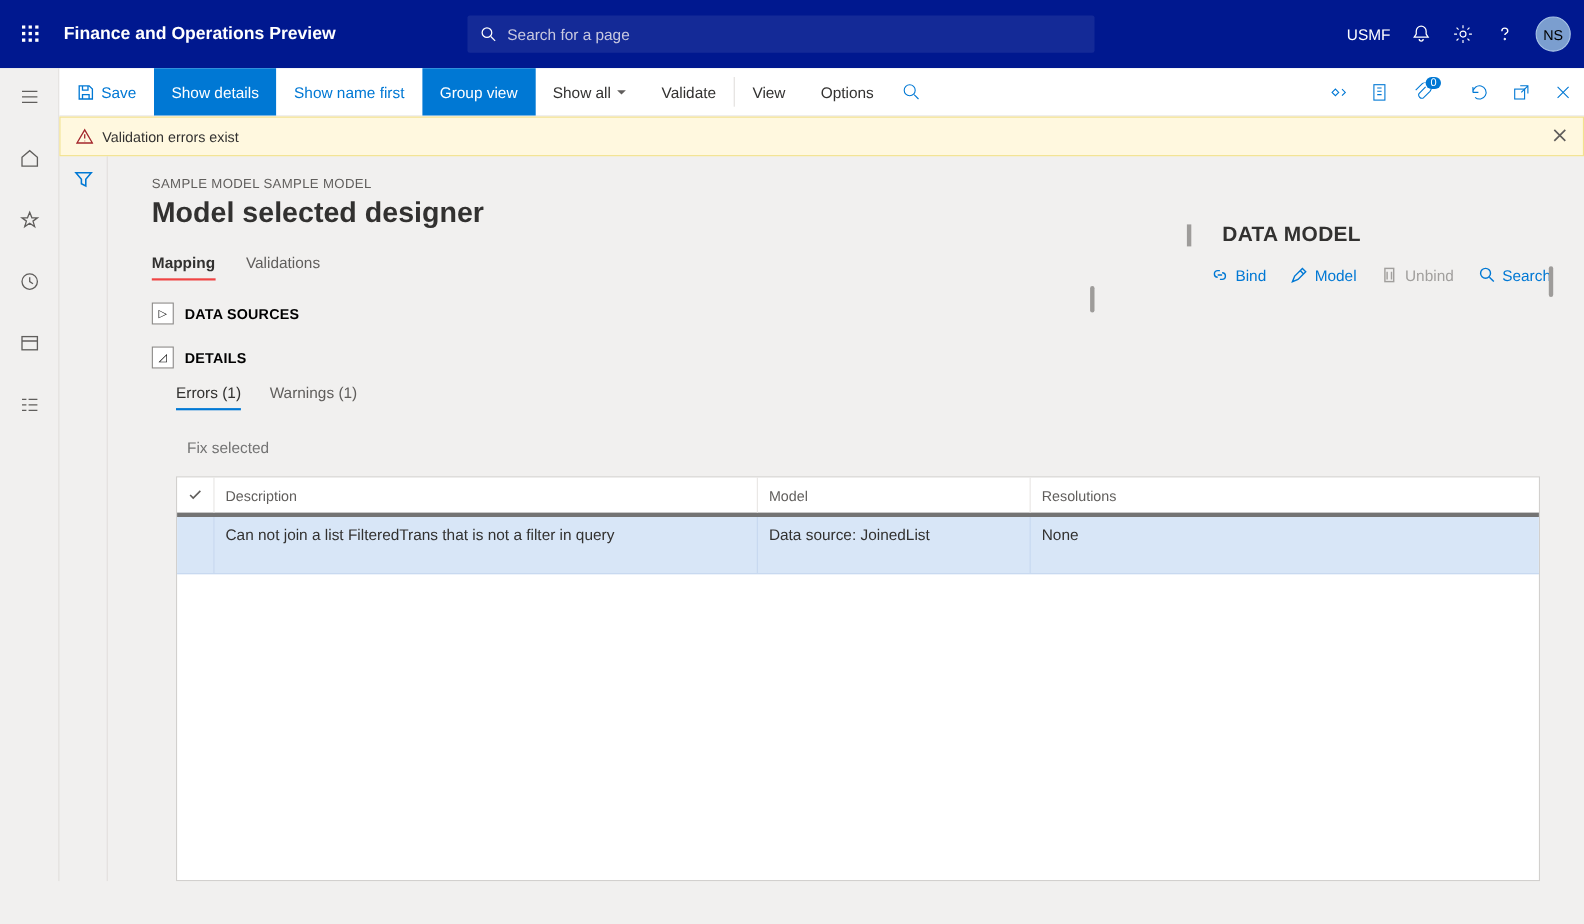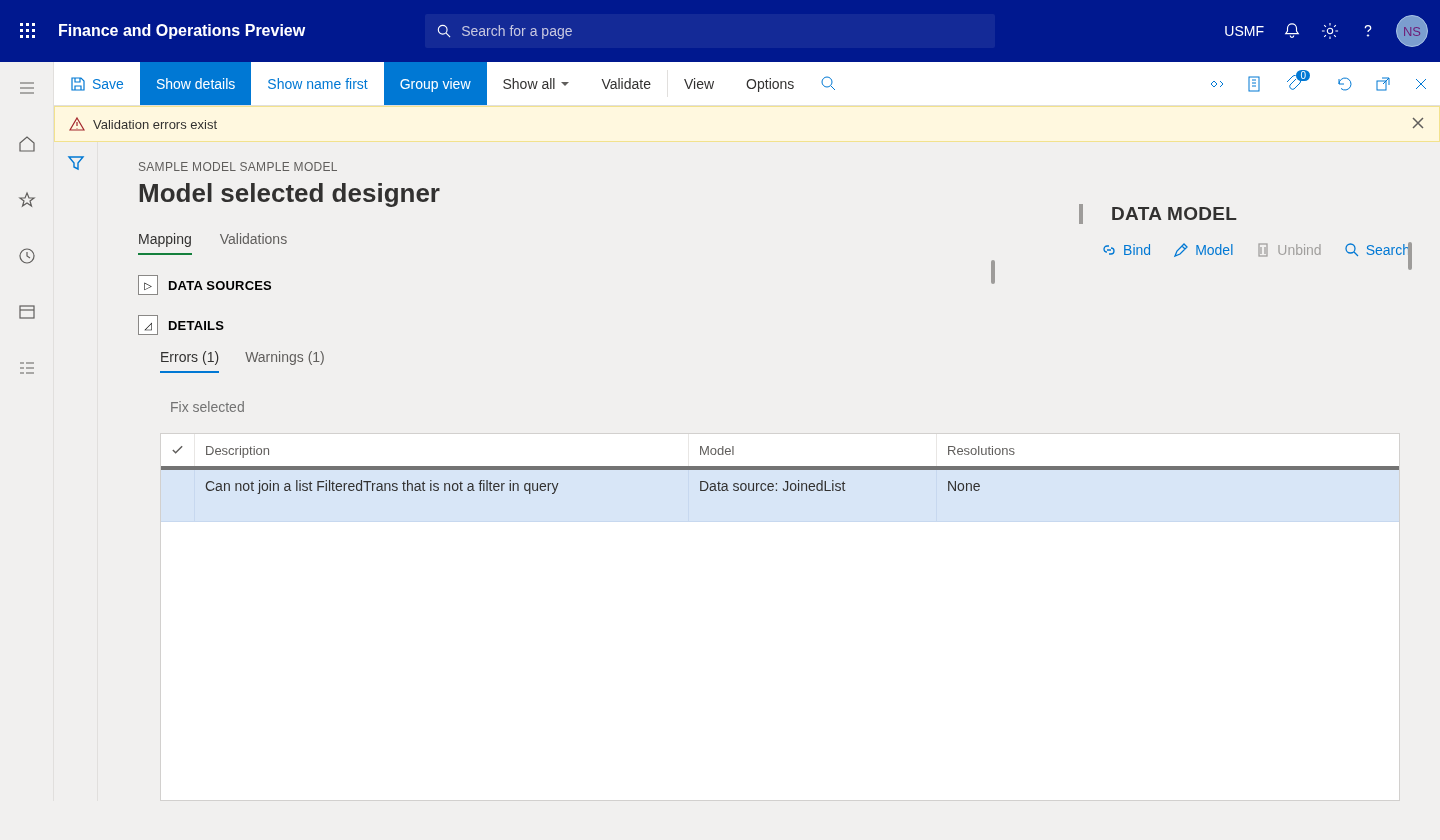--- a/index.html
+++ b/index.html
@@ -9,21 +9,21 @@
 .topbar { height: 62px; background: #00188f; color: #fff; display: flex; align-items: center; padding: 0 12px; }
 .waffle { width: 32px; height: 48px; display:flex; align-items:center; justify-content:center; }
 .waffle svg { fill: #fff; }
 .app-title { font-size: 16px; font-weight: 600; margin-left: 14px; }
 .searchbox { margin-left: 120px; width: 570px; height: 34px; background: rgba(255,255,255,.08); border-radius: 2px; display:flex; align-items:center; padding: 0 12px; color: #c8c8e0; font-size: 14px; }
 .searchbox svg { fill: #fff; margin-right: 10px; }
 .topbar-right { margin-left: auto; display:flex; align-items:center; gap: 18px; }
 .company { font-size: 14px; }
 .icon-btn { width: 20px; height: 20px; display:flex; align-items:center; justify-content:center; }
 .icon-btn svg { fill: #fff; stroke: #fff; }
-.avatar { width: 32px; height: 32px; border-radius: 50%; background: #7b9ecf; display:flex; align-items:center; justify-content:center; font-size: 13px; color:#701a75; font-weight:400; border:1px solid #a8c3e6; }
+.avatar { width: 32px; height: 32px; border-radius: 50%; background: #7b9ecf; display:flex; align-items:center; justify-content:center; font-size: 13px; color:#000000; font-weight:400; border:1px solid #a8c3e6; }
 
 
 .actionbar-wrap { display:flex; }
 .leftrail { width: 54px; background:#f1f0ef; border-right:1px solid #e1dfdd; display:flex; flex-direction:column; align-items:center; padding-top:10px; gap:24px; }
 .leftrail .rail-item { width:54px; height:32px; display:flex; align-items:center; justify-content:center; color:#605e5c; }
 .leftrail .rail-item svg { width:18px; height:18px; fill:none; stroke:#605e5c; stroke-width:1.2; }
 
 .main-col { flex:1; display:flex; flex-direction:column; }
 .actionbar { height: 44px; background:#fff; border-bottom:1px solid #e1dfdd; display:flex; align-items:stretch; }
 .ab-item { display:flex; align-items:center; padding:0 16px; font-size:14px; color:#323130; border:none; background:none; cursor:pointer; white-space:nowrap; }
@@ -49,21 +49,21 @@
 
 
 .page-body { flex:1; display:flex; }
 .filter-rail { width:44px; border-right:1px solid #e1dfdd; display:flex; justify-content:center; padding-top:12px; }
 .filter-rail svg { width:18px; height:18px; fill:none; stroke:#0078d4; stroke-width:1.4; }
 .content { flex:1; padding: 18px 40px 0 40px; position:relative; }
 .crumb { font-size:12px; color:#605e5c; letter-spacing:.3px; }
 .page-title { font-size:26px; font-weight:600; color:#323130; margin-top:4px; }
 .tabs { display:flex; gap:28px; margin-top:22px; }
 .tab { font-size:14px; color:#605e5c; padding-bottom:6px; cursor:pointer; }
-.tab.active { color:#323130; border-bottom:2px solid #15803d; font-weight:400; }
+.tab.active { color:#323130; border-bottom:2px solid #ef4444; font-weight:700; }
 
 .right-panel { position:absolute; right:30px; top:62px; }
 .right-panel .hdr { font-size:19px; font-weight:700; color:#323130; letter-spacing:.3px; padding-left:28px; border-left:4px solid #9e9c9a; height:20px; display:flex; align-items:center; }
 .right-panel .actions { display:flex; gap:22px; margin-top:18px; padding-left:22px; align-items:center; }
 .right-panel .act { display:flex; align-items:center; gap:6px; font-size:14px; color:#0078d4; cursor:pointer; }
 .right-panel .act.disabled { color:#a19f9d; }
 .right-panel .act svg { width:16px; height:16px; fill:none; stroke:currentColor; stroke-width:1.3; }
 .right-handle { position:absolute; right:28px; top:100px; width:4px; height:28px; background:#9e9c9a; border-radius:2px; }
 .mid-handle { position:absolute; right:445px; top:118px; width:4px; height:24px; background:#9e9c9a; border-radius:2px; }
 

